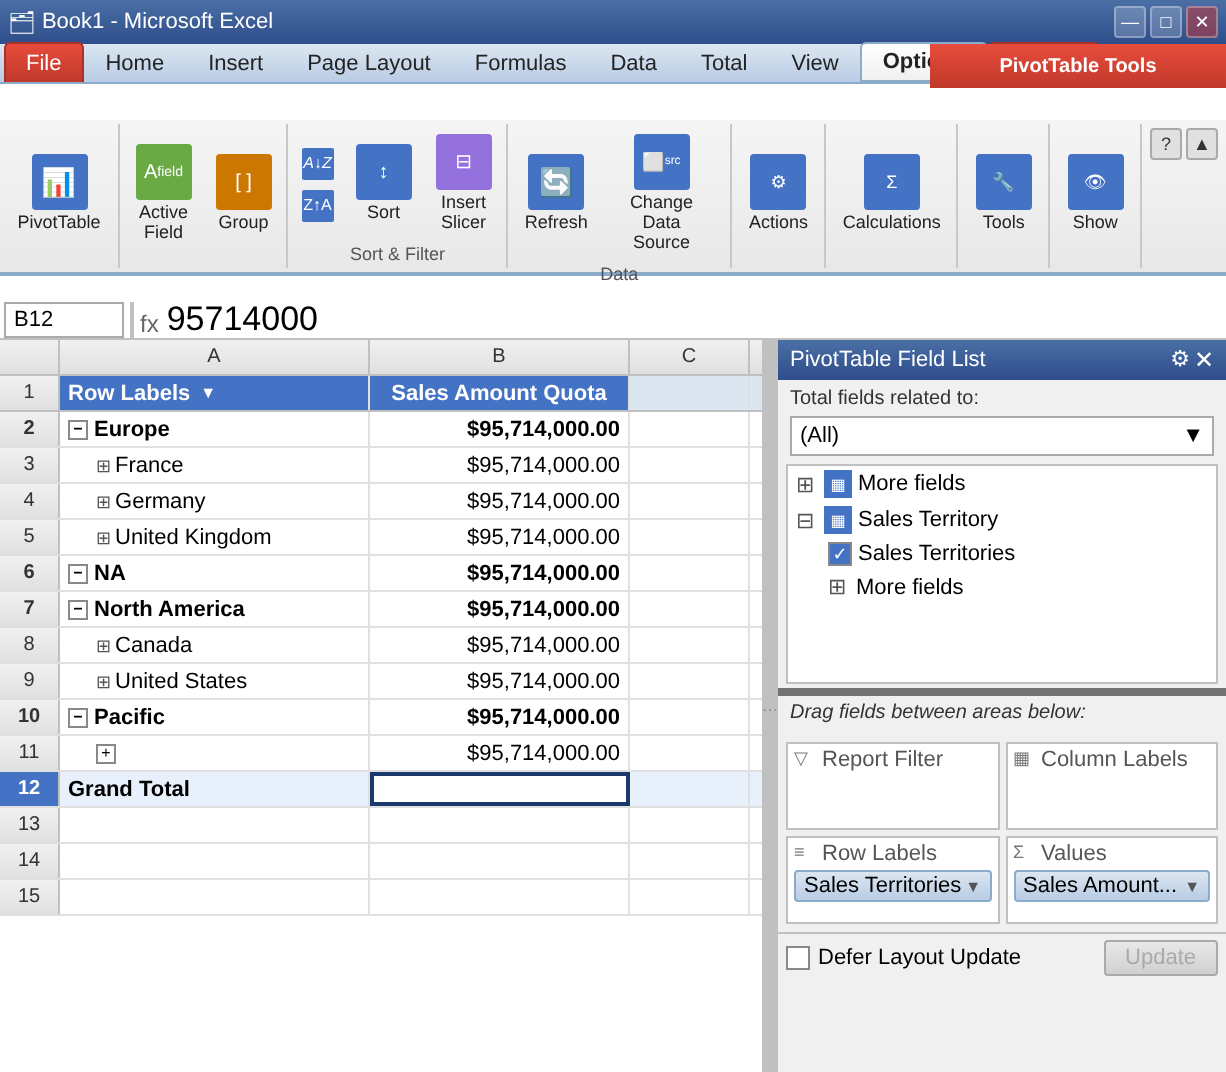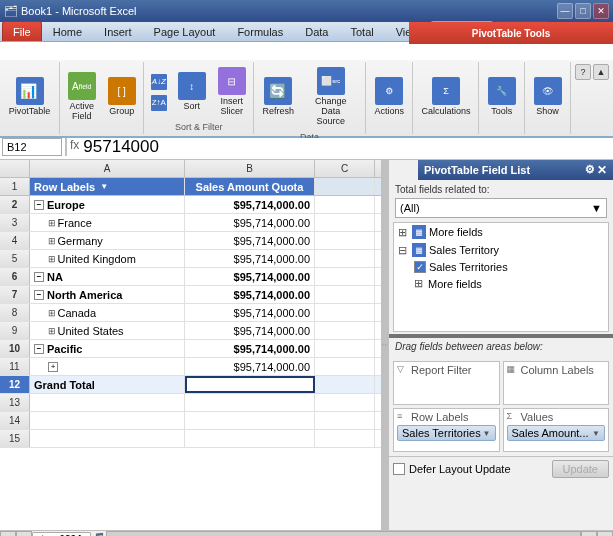--- a/index.html
+++ b/index.html
@@ -96,22 +96,22 @@
       border-radius: 2px;
       display: flex; align-items: center; justify-content: center;
       color: #fff; font-size: 14px;
       margin-bottom: 2px;
     }
     .ribbon-btn-label { font-size: 9px; text-align: center; line-height: 1.1; }
 
     
     .formula-bar {
       display: flex;
-      align-items: flex-start;
-      height: 22px;
+      align-items: flex-end;
+      height: 32px;
       border-bottom: 1px solid #c0c0c0;
       background: #fff;
       padding: 0 2px;
     }
     .name-box {
       width: 60px;
       border: 1px solid #aaa;
       height: 18px;
       display: flex; align-items: center;
       padding: 0 4px;
@@ -219,22 +219,22 @@
       border-left: 1px solid #c0c0c0;
       display: flex;
       flex-direction: column;
       font-size: 11px;
     }
     .pivot-panel-header {
       background: linear-gradient(to bottom, #4a6fa5, #2e4d8a);
       color: #fff;
       padding: 3px 6px;
       font-size: 11px;
-      font-weight: bold;
-      display: flex; justify-content: space-between; align-items: center; margin-left: 29px;
+      font-weight: normal;
+      display: flex; justify-content: space-between; align-items: center;
     }
     .pivot-panel-close { cursor: pointer; color: #fff; font-size: 12px; }
     .pivot-section { padding: 4px 6px; }
     .pivot-section-label { font-size: 10px; color: #333; margin-bottom: 3px; }
     .pivot-dropdown {
       width: 100%;
       border: 1px solid #aaa;
       background: #fff;
       height: 20px;
       padding: 0 4px;
@@ -353,21 +353,21 @@
       background: #4472c4;
       border-radius: 1px;
       display: inline-flex; align-items: center; justify-content: center;
       color: #fff; font-size: 9px;
     }
 
     .pivot-tools-bar {
       background: linear-gradient(to bottom, #e74c3c, #c0392b);
       position: absolute;
       right: 0; top: 0;
-      width: 204px;
+      width: 148px;
       height: 22px;
       display: flex; align-items: center; justify-content: center;
       color: #fff; font-size: 10px; font-weight: bold;
     }
   </style>
 </head>
 <body>
 
 <div class="titlebar">
   <div class="titlebar-left">

